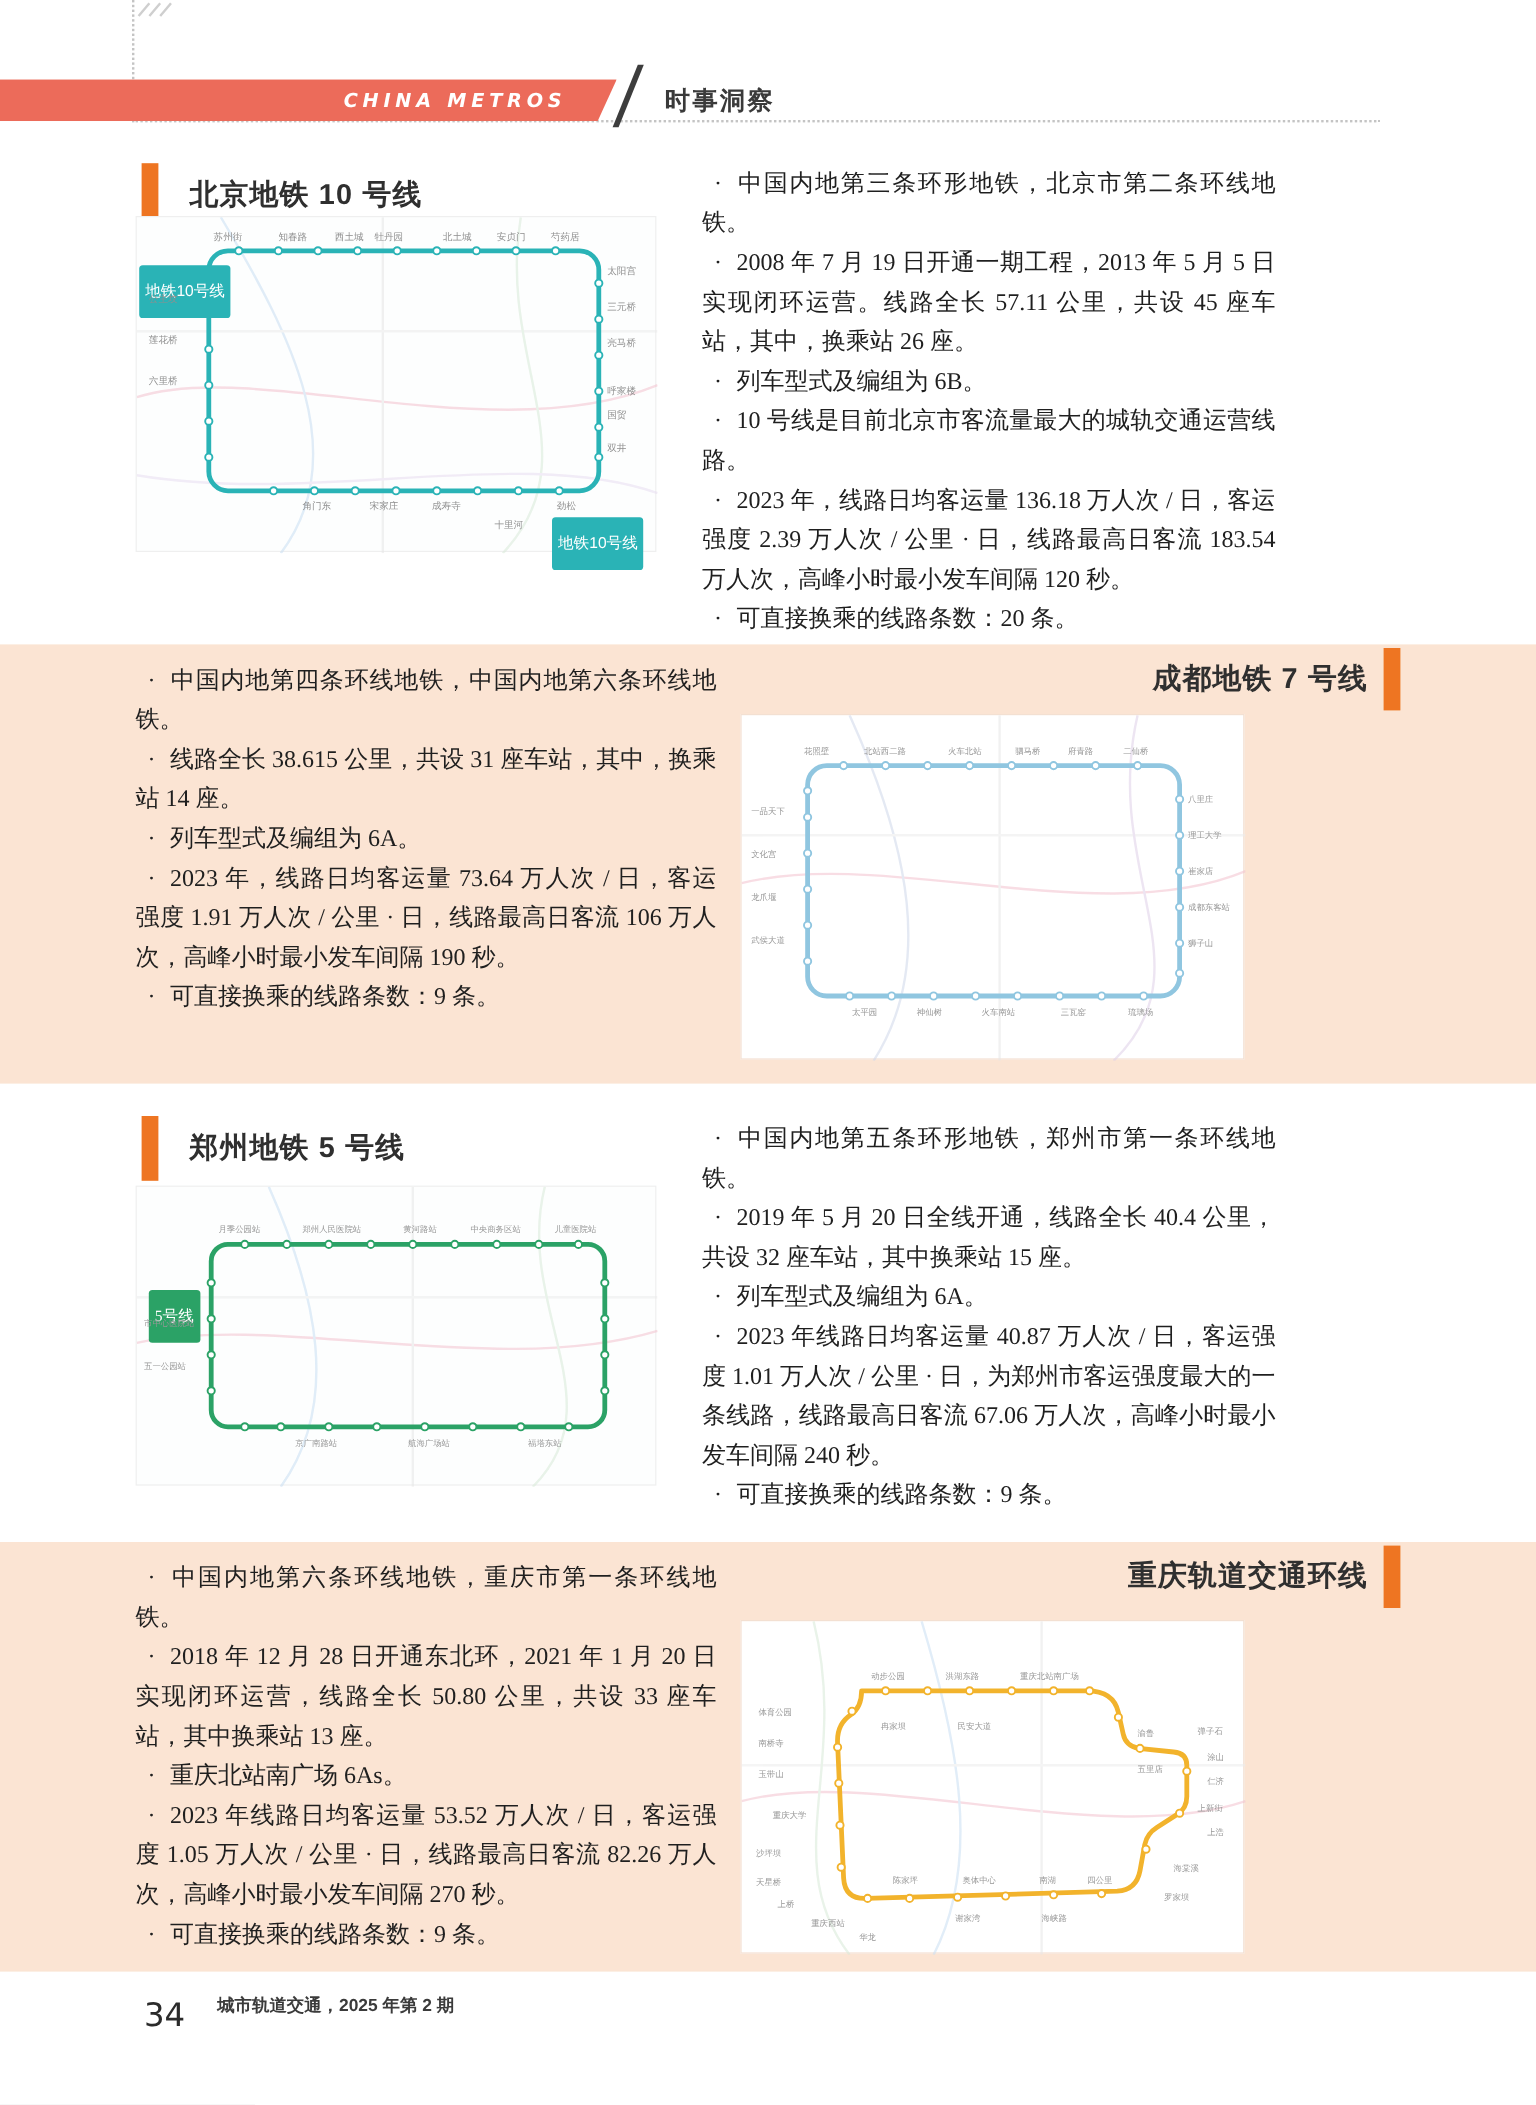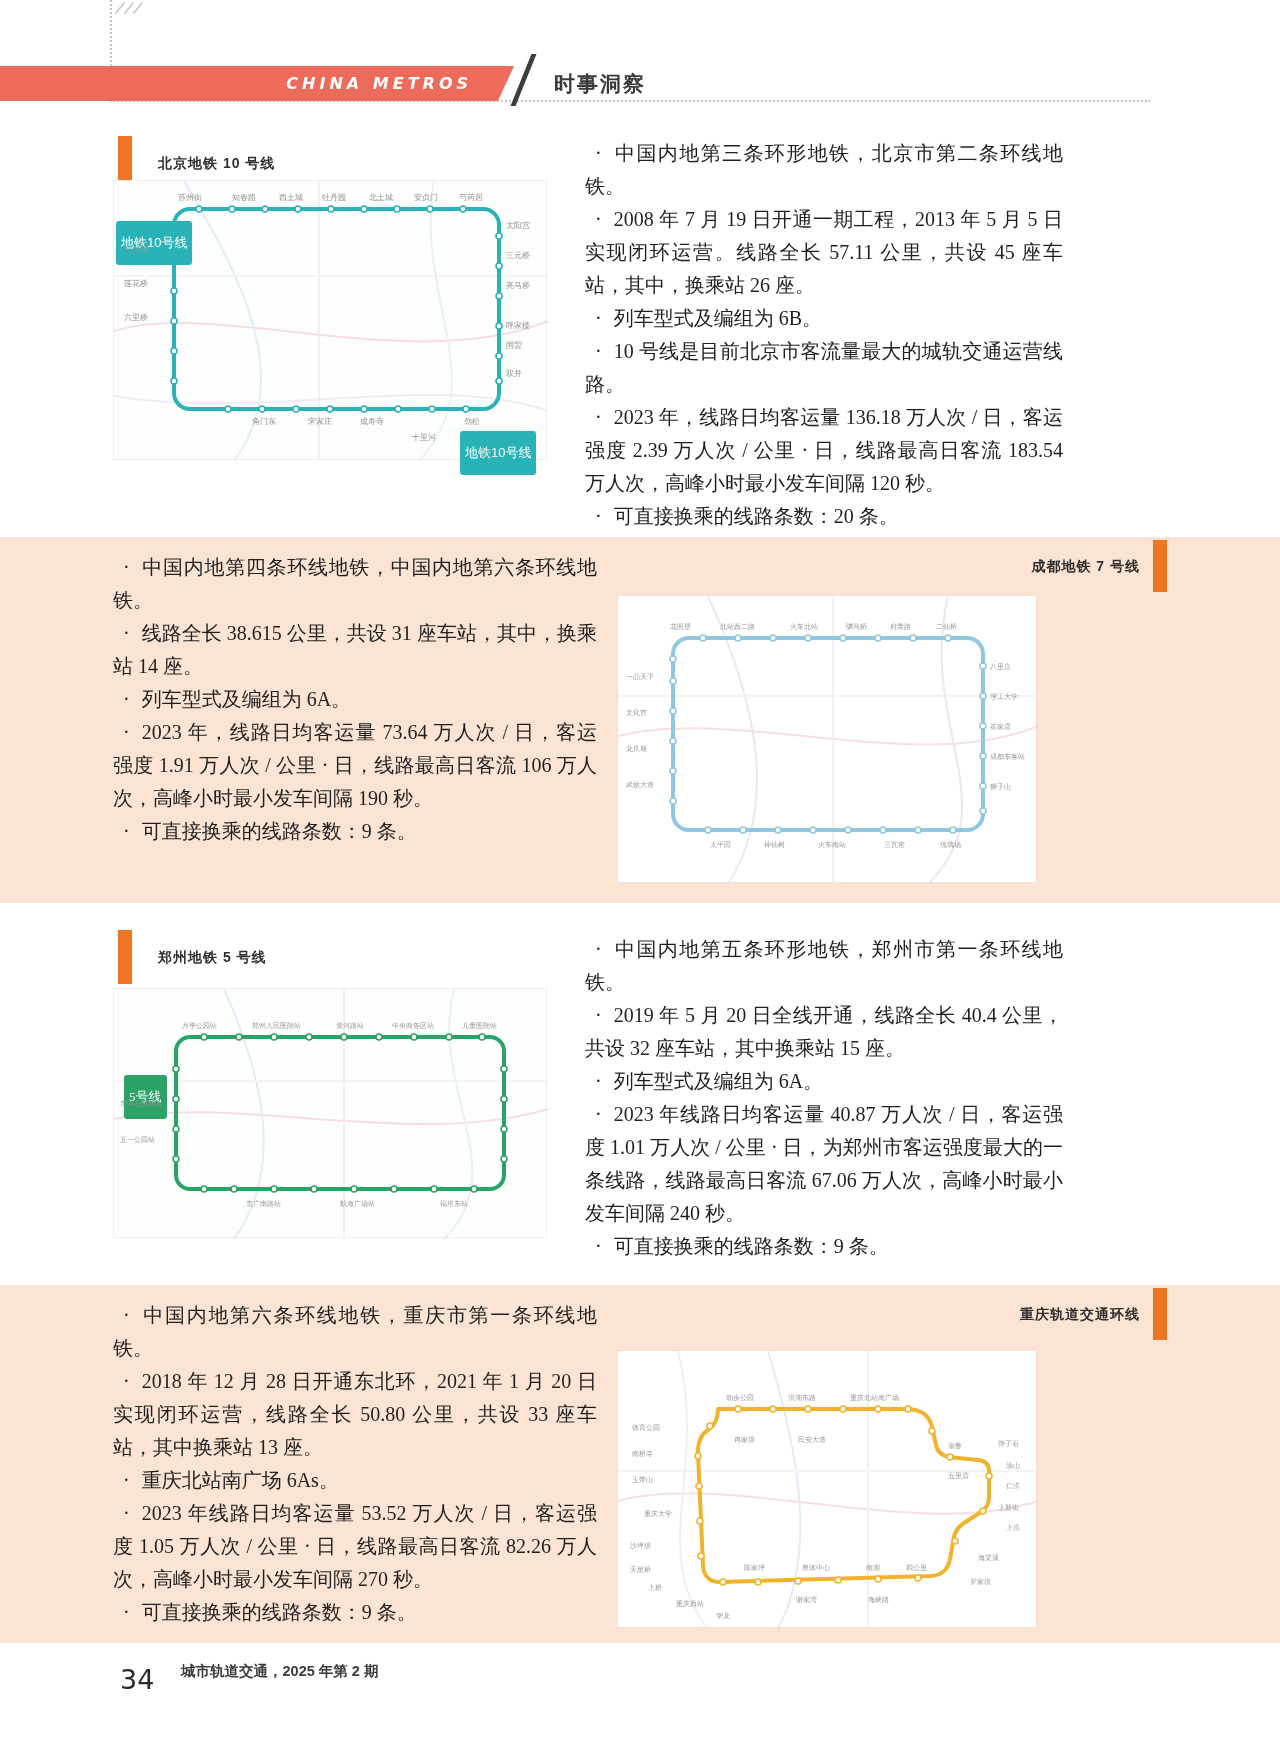--- a/index.html
+++ b/index.html
@@ -16,21 +16,21 @@
           line-height:35px;text-align:right;padding-right:0;box-sizing:border-box;}
   .banner span{padding-right:42px;display:inline-block;}
   .slash{position:absolute;left:521px;top:54px;width:5px;height:52px;background:#3d3d3d;transform:skewX(-22deg);}
   .channel{position:absolute;left:554px;top:70px;font-family:"Liberation Sans","DejaVu Sans",sans-serif;
            font-weight:700;font-size:21px;color:#3a3a3a;letter-spacing:2px;}
   
   .band{position:absolute;left:0;width:1280px;background:#fbe4d3;}
   
   .obar{position:absolute;width:14px;background:#ee7522;}
   .stitle{position:absolute;font-family:"Liberation Sans","DejaVu Sans",sans-serif;
-          font-weight:700;font-size:14px;color:#2f2f2f;letter-spacing:1px;line-height:26px;}
+          font-weight:700;font-size:24px;color:#2f2f2f;letter-spacing:1px;line-height:26px;}
   .stitle.r{text-align:right;}
   
   .col{position:absolute;font-size:20px;line-height:33px;text-align:justify;}
   .col p{margin:0;}
   .col p::before{content:"·";margin:0 12px 0 10px;color:#1f1f1f;}
   
   .map{position:absolute;background:#fdfefe;border:1px solid #efefef;box-sizing:border-box;}
   .map svg{position:absolute;left:0;top:0;}
   .map .st{position:absolute;font-family:"Liberation Sans","DejaVu Sans",sans-serif;
            font-style:normal;font-size:8px;color:#8f8f8f;white-space:nowrap;line-height:9px;}
@@ -111,21 +111,21 @@
             <circle cx="60" cy="110" r="3"></circle>
             <circle cx="60" cy="80" r="3"></circle>
             <circle cx="60" cy="52" r="3"></circle>
         </g>
       </svg>
       <span class="badge teal" style="left:2px;top:40px">地铁10号线</span>
       <span class="badge teal" style="left:346px;top:250px">地铁10号线</span>
       <i class="st" style="left:64px;top:12px">苏州街</i>
       <i class="st" style="left:118px;top:12px">知春路</i>
       <i class="st" style="left:165px;top:12px">西土城</i>
-      <i class="st" style="left:208px;top:12px">牡丹园</i>
+      <i class="st" style="left:198px;top:12px">牡丹园</i>
       <i class="st" style="left:255px;top:12px">北土城</i>
       <i class="st" style="left:300px;top:12px">安贞门</i>
       <i class="st" style="left:345px;top:12px">芍药居</i>
       <i class="st" style="left:392px;top:40px">太阳宫</i>
       <i class="st" style="left:392px;top:70px">三元桥</i>
       <i class="st" style="left:392px;top:100px">亮马桥</i>
       <i class="st" style="left:392px;top:140px">呼家楼</i>
       <i class="st" style="left:392px;top:160px">国贸</i>
       <i class="st" style="left:392px;top:188px">双井</i>
       <i class="st" style="left:350px;top:236px">劲松</i>

